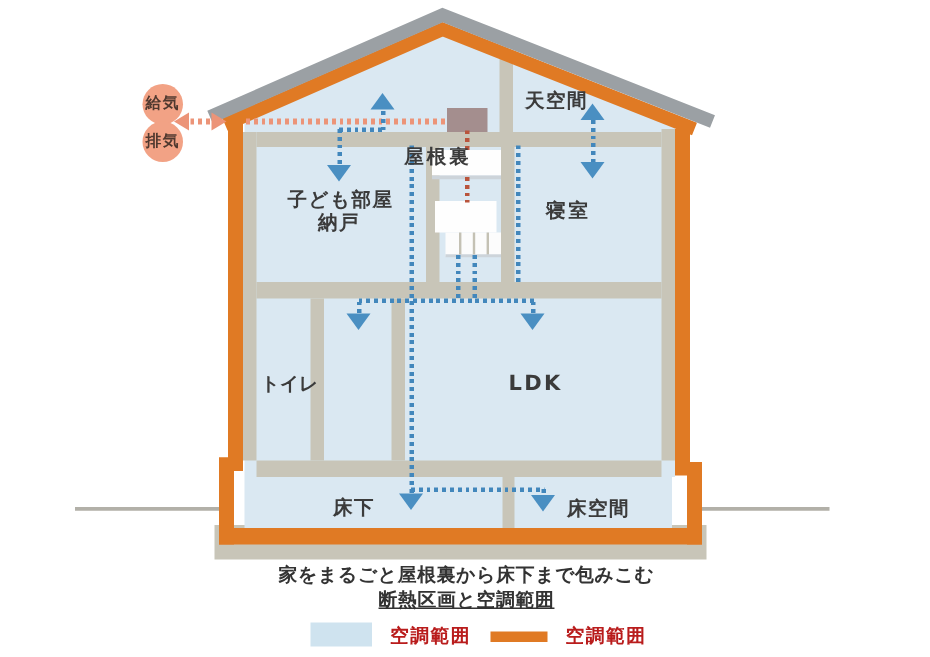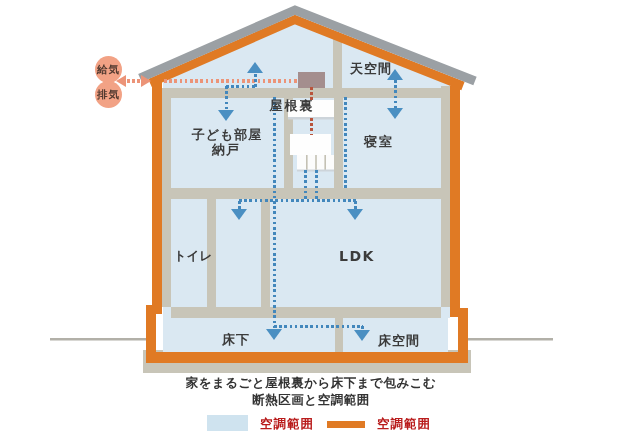--- a/index.html
+++ b/index.html
@@ -138,20 +138,20 @@
   <div class="lbl" style="left:371px;top:68px;">天空間</div>
   <div class="lbl" style="left:227px;top:134px;">子ども部屋</div>
   <div class="lbl" style="left:226px;top:149px;">納戸</div>
   <div class="lbl" style="left:379px;top:141px;letter-spacing:2px;">寝室</div>
   <div class="lbl" style="left:193px;top:256px;font-size:12.5px;letter-spacing:0;">トイレ</div>
   <div class="lbl" style="left:357px;top:256px;font-size:14px;font-weight:700;letter-spacing:1.5px;">LDK</div>
   <div class="lbl" style="left:236px;top:339px;">床下</div>
   <div class="lbl" style="left:399px;top:340px;">床空間</div>
 
   <div class="cap" style="left:311px;top:375px;">家をまるごと屋根裏から床下まで包みこむ</div>
-  <div class="cap" style="left:311px;top:392px;">断熱区画と空調範囲</div>
+  <div class="cap" style="left:311px;top:392px;text-decoration:underline;">断熱区画と空調範囲</div>
 
   <div class="lg-swatch" style="left:207px;top:415px;width:41px;height:16px;"></div>
   <div class="lg-lbl" style="left:260px;top:418px;">空調範囲</div>
   <div class="lg-bar" style="left:327px;top:420.5px;width:38px;height:7px;"></div>
   <div class="lg-lbl" style="left:377px;top:418px;">空調範囲</div>
 
 </div>
 
 </body></html>

